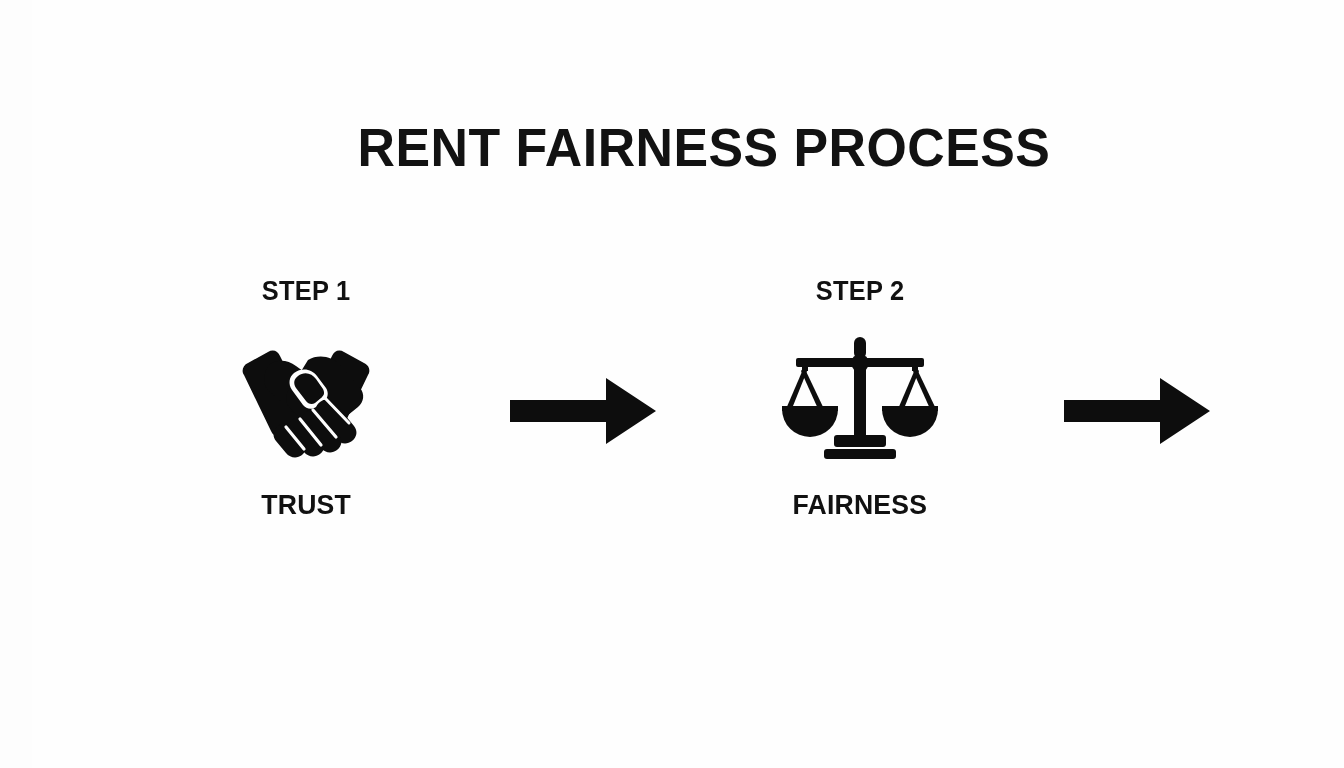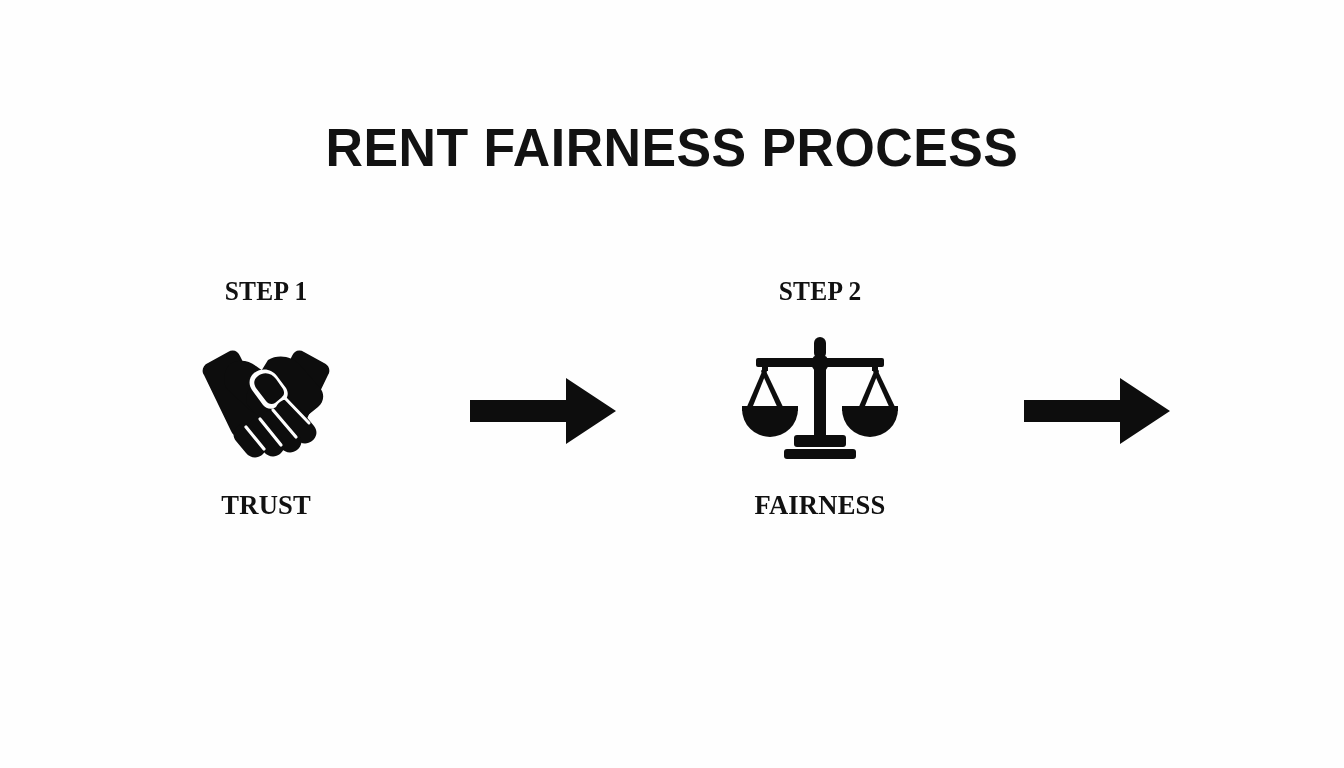--- a/index.html
+++ b/index.html
@@ -12,20 +12,21 @@
     background: #fdfdfd;
     font-family: "Liberation Sans", sans-serif;
     overflow: hidden;
     position: relative;
   }
 
   .canvas {
     position: absolute;
     inset: 0;
     background: #fefefe;
+    margin-left: 32px;
   }
 
   
   .title {
     position: absolute;
     top: 118px;
     left: 0;
     width: 1344px;
     text-align: center;
     font-size: 54px;
@@ -34,28 +35,27 @@
     color: #121212;
     line-height: 1.1;
     transform: scaleX(0.96);
     white-space: nowrap;
   }
 
   
   .process-row {
     position: absolute;
     top: 278px;
-    left: 148px;
+    left: 156px;
     width: 1024px;
     height: 250px;
     display: flex;
     flex-direction: row;
     align-items: flex-start;
     justify-content: space-between;
-    font-family: Liberation Serif, serif;
   }
 
   .step {
     width: 236px;
     display: flex;
     flex-direction: column;
     align-items: center;
   }
 
   .step-label {

